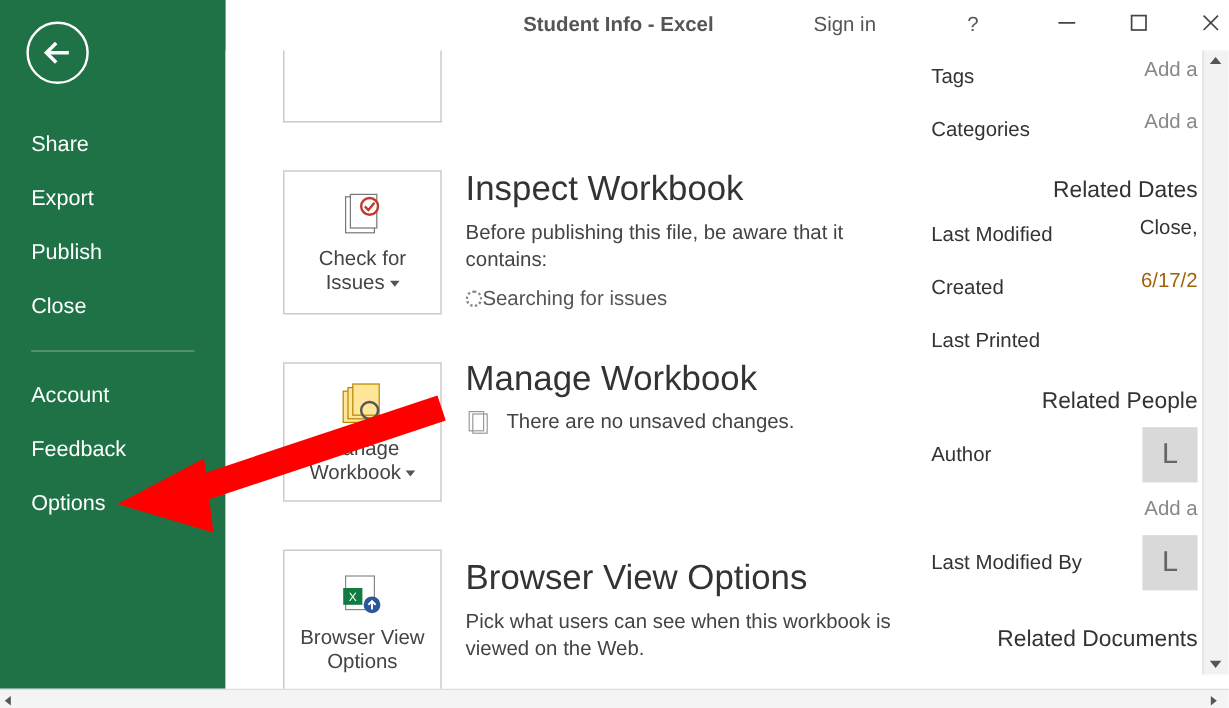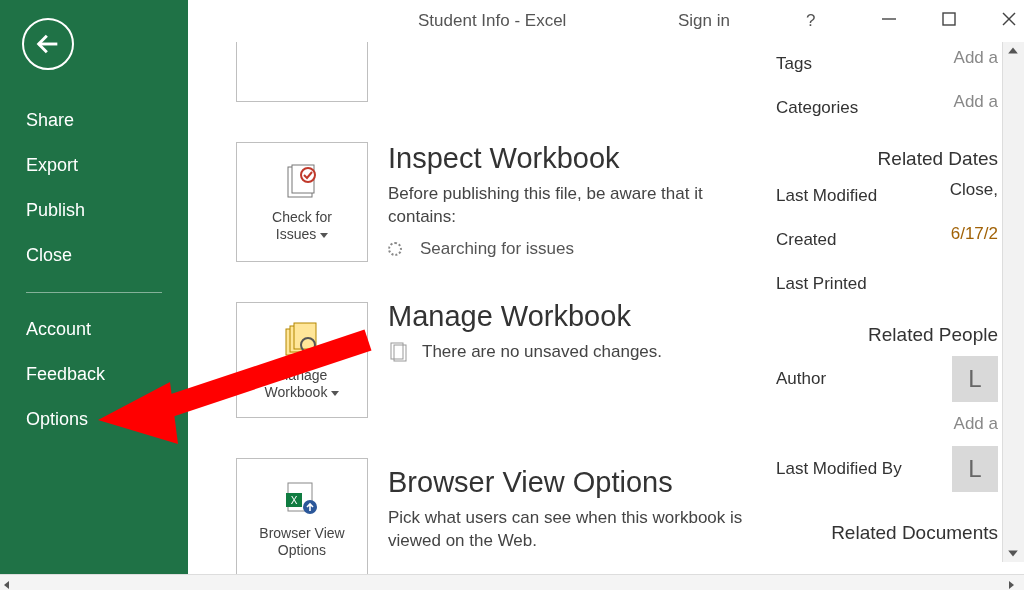--- a/index.html
+++ b/index.html
@@ -4,21 +4,21 @@
 <style>
   * { box-sizing: border-box; margin: 0; padding: 0; }
   html, body { width: 1024px; height: 590px; font-family: "Segoe UI", Arial, sans-serif; overflow: hidden; background:#fff;}
   body { position: relative; }
 
   
   .titlebar {
     position: absolute; left:188px; right:0; top:0; height:42px;
     display:flex; align-items:center; color:#555; font-size:17px;
   }
-  .titlebar .title { position:absolute; left:230px; }
+  .titlebar .title { position:absolute; left:248px;font-weight:bold; }
   .titlebar .signin { position:absolute; left:490px; cursor:default;}
   .titlebar .help   { position:absolute; left:618px; }
   .winbtns { position:absolute; right:4px; top:8px; display:flex; gap:38px; align-items:center; }
   .winbtn { width:22px; height:22px; display:flex; align-items:center; justify-content:center; color:#444; }
   .winbtn svg { width:18px; height:18px; stroke:#444; stroke-width:1.4; fill:none;}
 
   
   .sidebar {
     position:absolute; left:0; top:0; width:188px; height:574px;
     background:#1f7246; color:#fff; padding-top:18px;
@@ -33,35 +33,35 @@
   .main {
     position:absolute; left:188px; top:42px; right:26px; bottom:16px;
     background:#fff; color:#333;
   }
 
   .card {
     position:absolute; border:1px solid #bfbfbf; background:#fff;
     display:flex; flex-direction:column; align-items:center; justify-content:center;
     font-size:17px; color:#444;
   }
-  .card .label { text-align:center; line-height:1.2; font-size:14px; margin-top:6px;}
+  .card .label { text-align:center; line-height:1.2; font-size:17px; margin-top:6px;}
   .card .caret::after{ content:""; display:inline-block; margin-left:4px;
      border-top:5px solid #555; border-left:4px solid transparent; border-right:4px solid transparent; vertical-align:middle;}
 
   .card0 { left:48px; top:0;  width:132px; height:60px; border-top:none;}
   .card1 { left:48px; top:100px; width:132px; height:120px; }
   .card2 { left:48px; top:260px; width:132px; height:116px; }
   .card3 { left:48px; top:416px; width:132px; height:120px; }
 
   .card svg.icon { width:48px; height:42px; }
 
   .section { position:absolute; left:200px; right:230px; }
   .section h2 { font-weight:400; font-size:29px; color:#333; margin-bottom:8px;}
   .section p  { font-size:17px; color:#444; line-height:1.35;}
-  .searching { margin-top:10px; color:#555; font-size:17px; display:flex; align-items:center; gap:18px;}
+  .searching { margin-top:10px; color:#555; font-size:17px; display:flex; align-items:center; }
   .spinner { width:14px; height:14px; border:2px dotted #888; border-radius:50%; }
   .inline-ico { width:22px; height:22px; margin-right:12px; flex:0 0 auto;}
   .rowline { display:flex; align-items:center; font-size:17px; color:#444; margin-top:6px;}
 
   
   .infopanel { position:absolute; right:0; top:0; width:222px; height:100%; }
   .proplabel { font-size:17px; color:#333; padding:6px 0;}
   .propval   { font-size:17px; color:#888; }
   .proprow { display:flex; justify-content:space-between; padding:6px 0; }
   .heading { font-size:19px; color:#333; margin-top:18px; margin-bottom:4px;text-align:right;}

